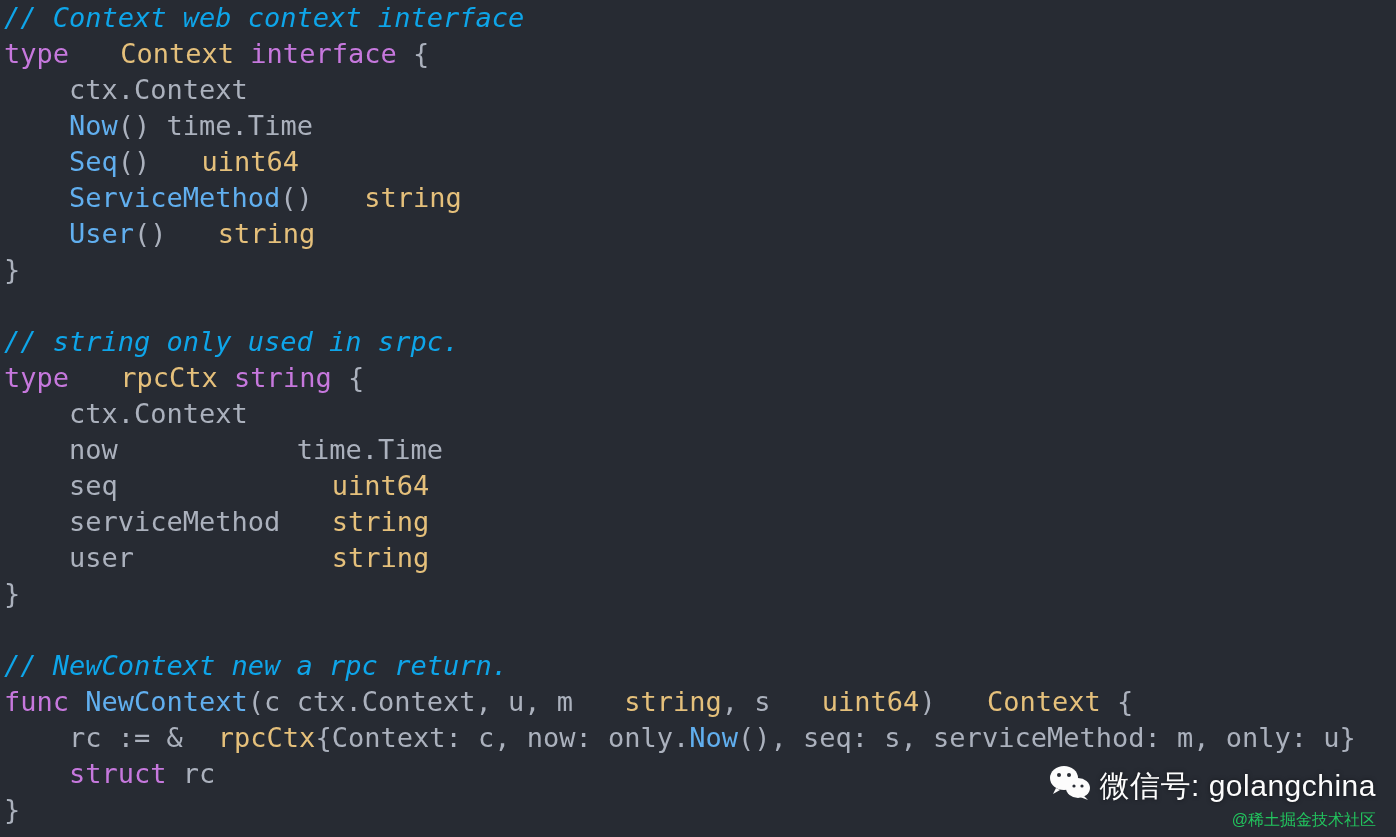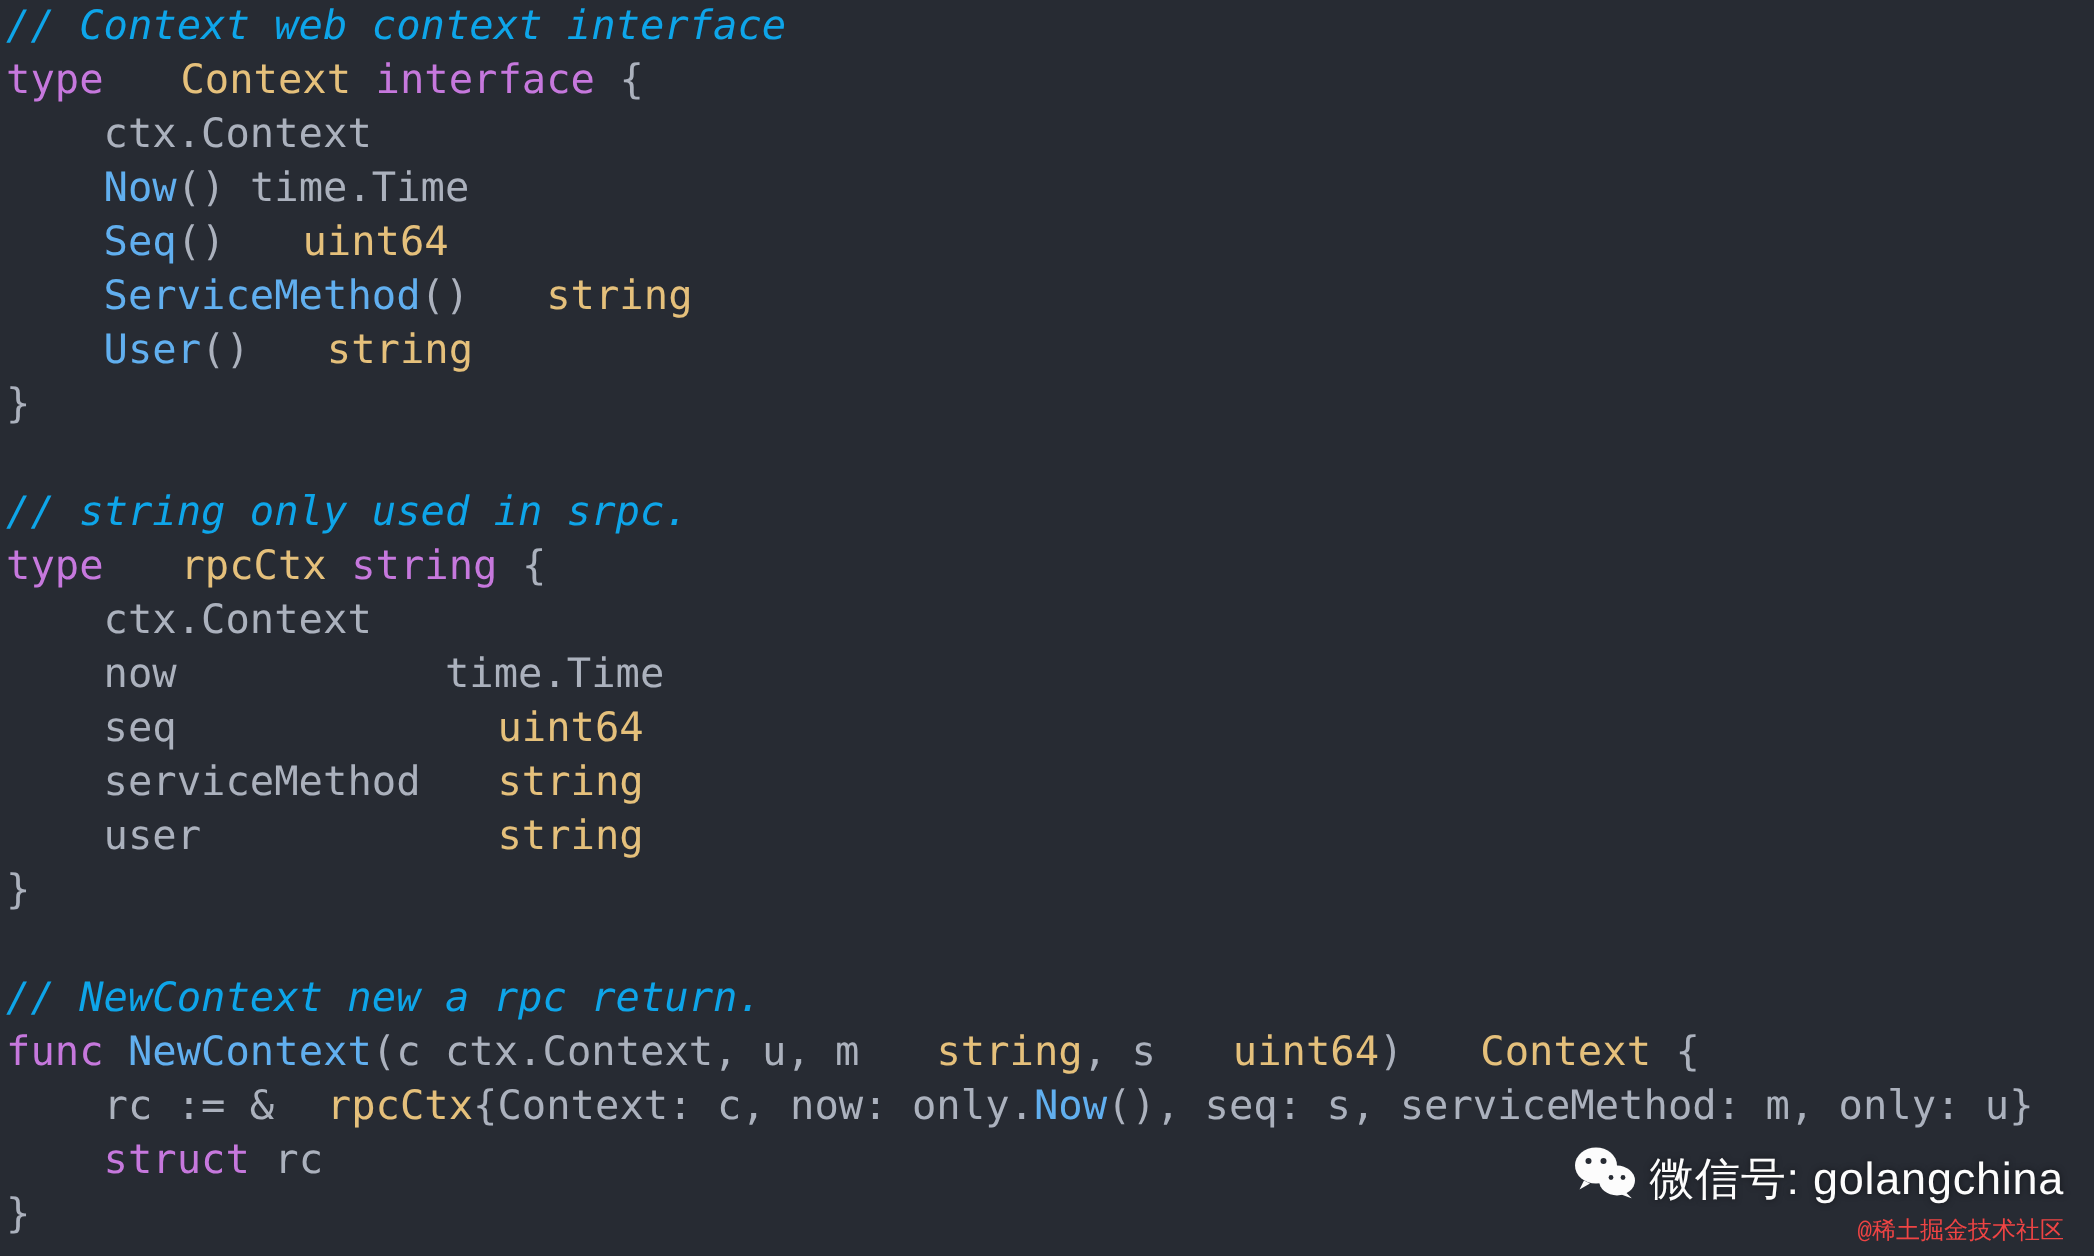--- a/index.html
+++ b/index.html
@@ -36,22 +36,22 @@
     font-family: "PingFang SC", "Microsoft YaHei", sans-serif;
     font-size: 30px;
     text-shadow: 0 0 4px rgba(0,0,0,0.5);
   }
   .watermark svg { width: 40px; height: 36px; }
   .watermark .txt { letter-spacing: 0.5px; }
   .sub-watermark {
     position: absolute;
     right: 20px;
     bottom: 6px;
-    color: #ef4444;
-    font-family: Liberation Mono, monospace;
+    color: #22c55e;
+    font-family: Liberation Sans, sans-serif;
     font-size: 16px;
   }
 </style>
 </head>
 <body>
 
 <pre class="code"><span class="c-comment">// Context web context interface</span>
 <span class="c-keyword">type</span> <span class="c-type">Context</span> <span class="c-keyword">interface</span> <span class="c-plain">{</span>
 <span class="c-plain">    </span><span class="c-plain">ctx.Context</span>
 <span class="c-plain">    </span><span class="c-func">Now</span><span class="c-plain">()</span> <span class="c-plain">time.Time</span>

